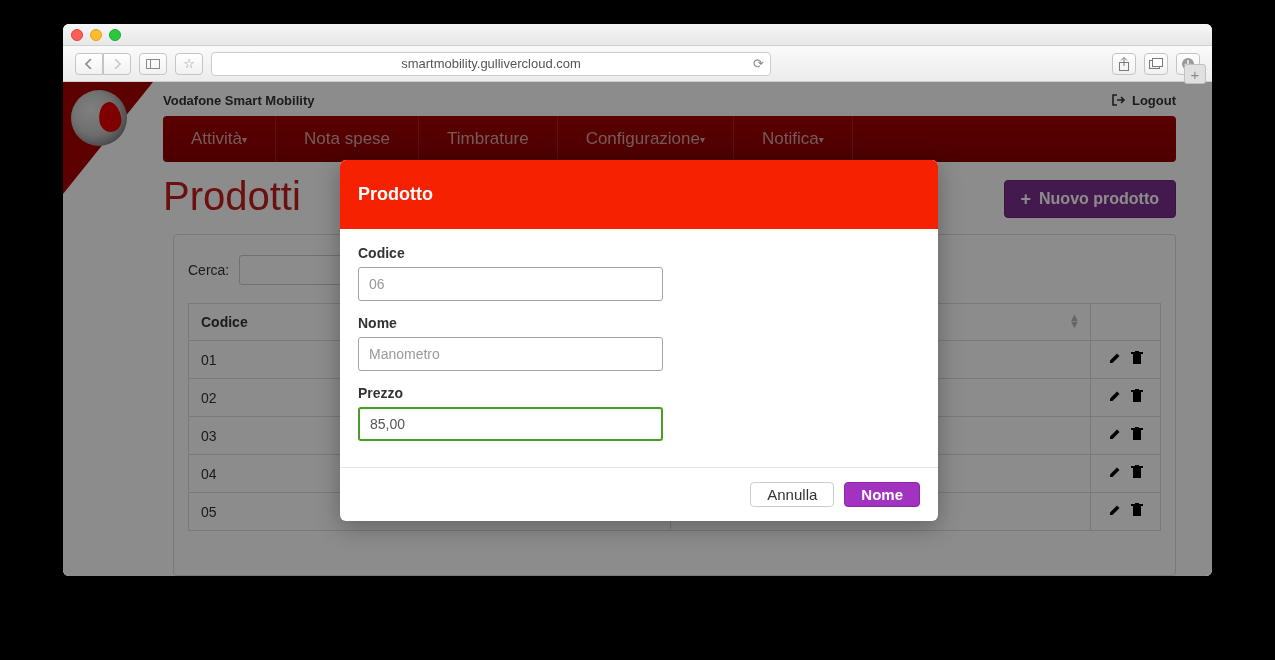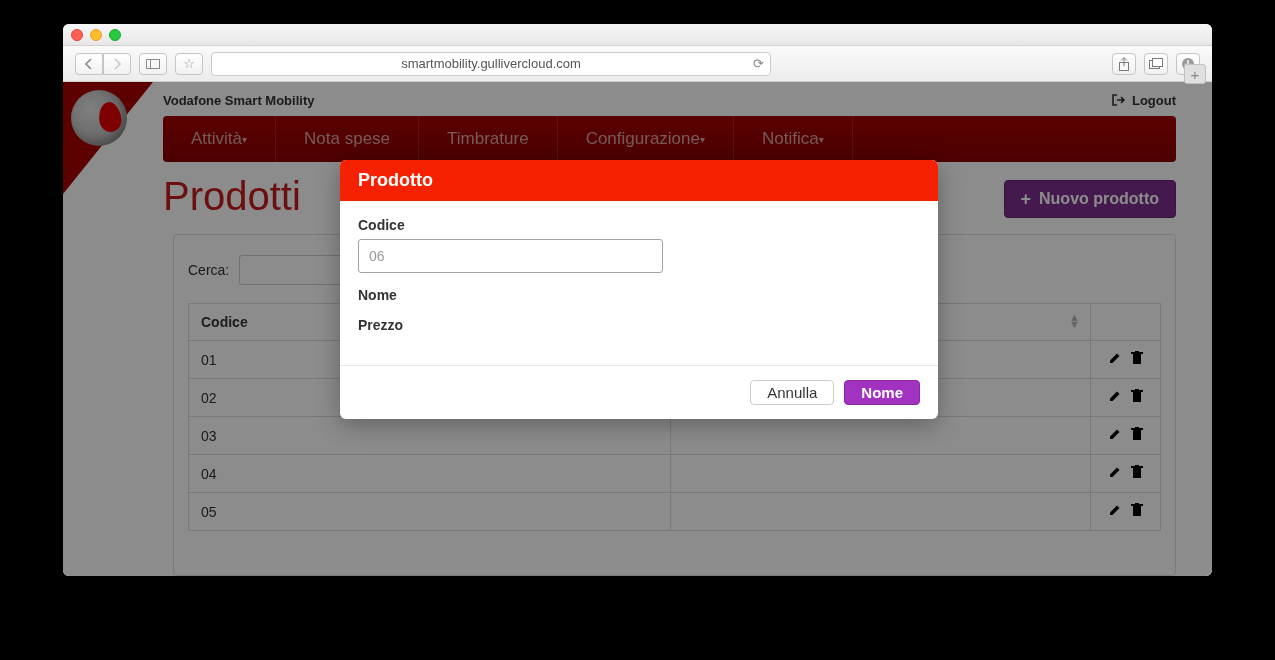--- a/index.html
+++ b/index.html
@@ -43,21 +43,21 @@
   .search-row input{height:30px;border:1px solid #ccc;border-radius:3px;padding:0 8px;width:180px;}
   table{width:100%;border-collapse:collapse;}
   th,td{border:1px solid #ddd;padding:10px 12px;text-align:left;font-size:14px;}
   th{background:#fff;font-weight:bold;position:relative;}
   .sort-ind{position:absolute;right:10px;top:10px;color:#bbb;font-size:11px;line-height:7px;}
   td.actions{width:70px;text-align:center;white-space:nowrap;}
   .aicon{display:inline-block;margin:0 3px;cursor:pointer;}
   
   .overlay{position:absolute;inset:0;background:rgba(0,0,0,.45);}
   .modal{position:absolute;left:277px;top:78px;width:598px;background:#fff;border-radius:6px;box-shadow:0 6px 24px rgba(0,0,0,.3);overflow:hidden;}
-  .modal-head{background:#f52100;color:#fff;font-weight:bold;font-size:18px;padding:10px 18px;}
+  .modal-head{background:#f52100;color:#fff;font-weight:bold;font-size:18px;padding:24px 18px;}
   .modal-body{padding:16px 18px 26px 18px;}
   .fld-label{font-weight:bold;font-size:14px;margin-bottom:6px;margin-top:14px;}
   .fld-label:first-child{margin-top:0;}
   .modal-body input{width:305px;height:34px;border:1px solid #a3a3a3;border-radius:3px;padding:0 10px;font-size:14px;color:#555;}
   .modal-body input::placeholder{color:#999;}
   .price-input{border:2px solid #4a9e28 !important;outline:none;box-shadow:inset 0 1px 2px rgba(0,0,0,.06);}
   .modal-foot{border-top:1px solid #e5e5e5;padding:14px 18px;display:flex;justify-content:flex-end;gap:10px;}
   .btn{height:25px;padding:0 16px;border-radius:4px;font-size:15px;cursor:pointer;display:flex;align-items:center;}
   .btn-default{background:#fff;border:1px solid #ccc;color:#333;}
   .btn-primary{background:#a232c0;border:1px solid #8b29a5;color:#fff;font-weight:bold;}
@@ -263,21 +263,23 @@
       </table>
     </div>
 
     <div class="overlay"></div>
     <div class="modal">
       <div class="modal-head">Prodotto</div>
       <div class="modal-body">
         <div class="fld-label">Codice</div>
         <input type="text" placeholder="06" style="">
         <div class="fld-label">Nome</div>
+        <input type="text" placeholder="Manometro" style="">
         <div class="fld-label">Prezzo</div>
+        <input type="text" class="price-input" value="85,00" style="">
       </div>
       <div class="modal-foot">
         <div class="btn btn-default">
           <span>Annulla</span>
         </div>
         <div class="btn btn-primary">
           <span>Nome</span>
         </div>
       </div>
     </div>

